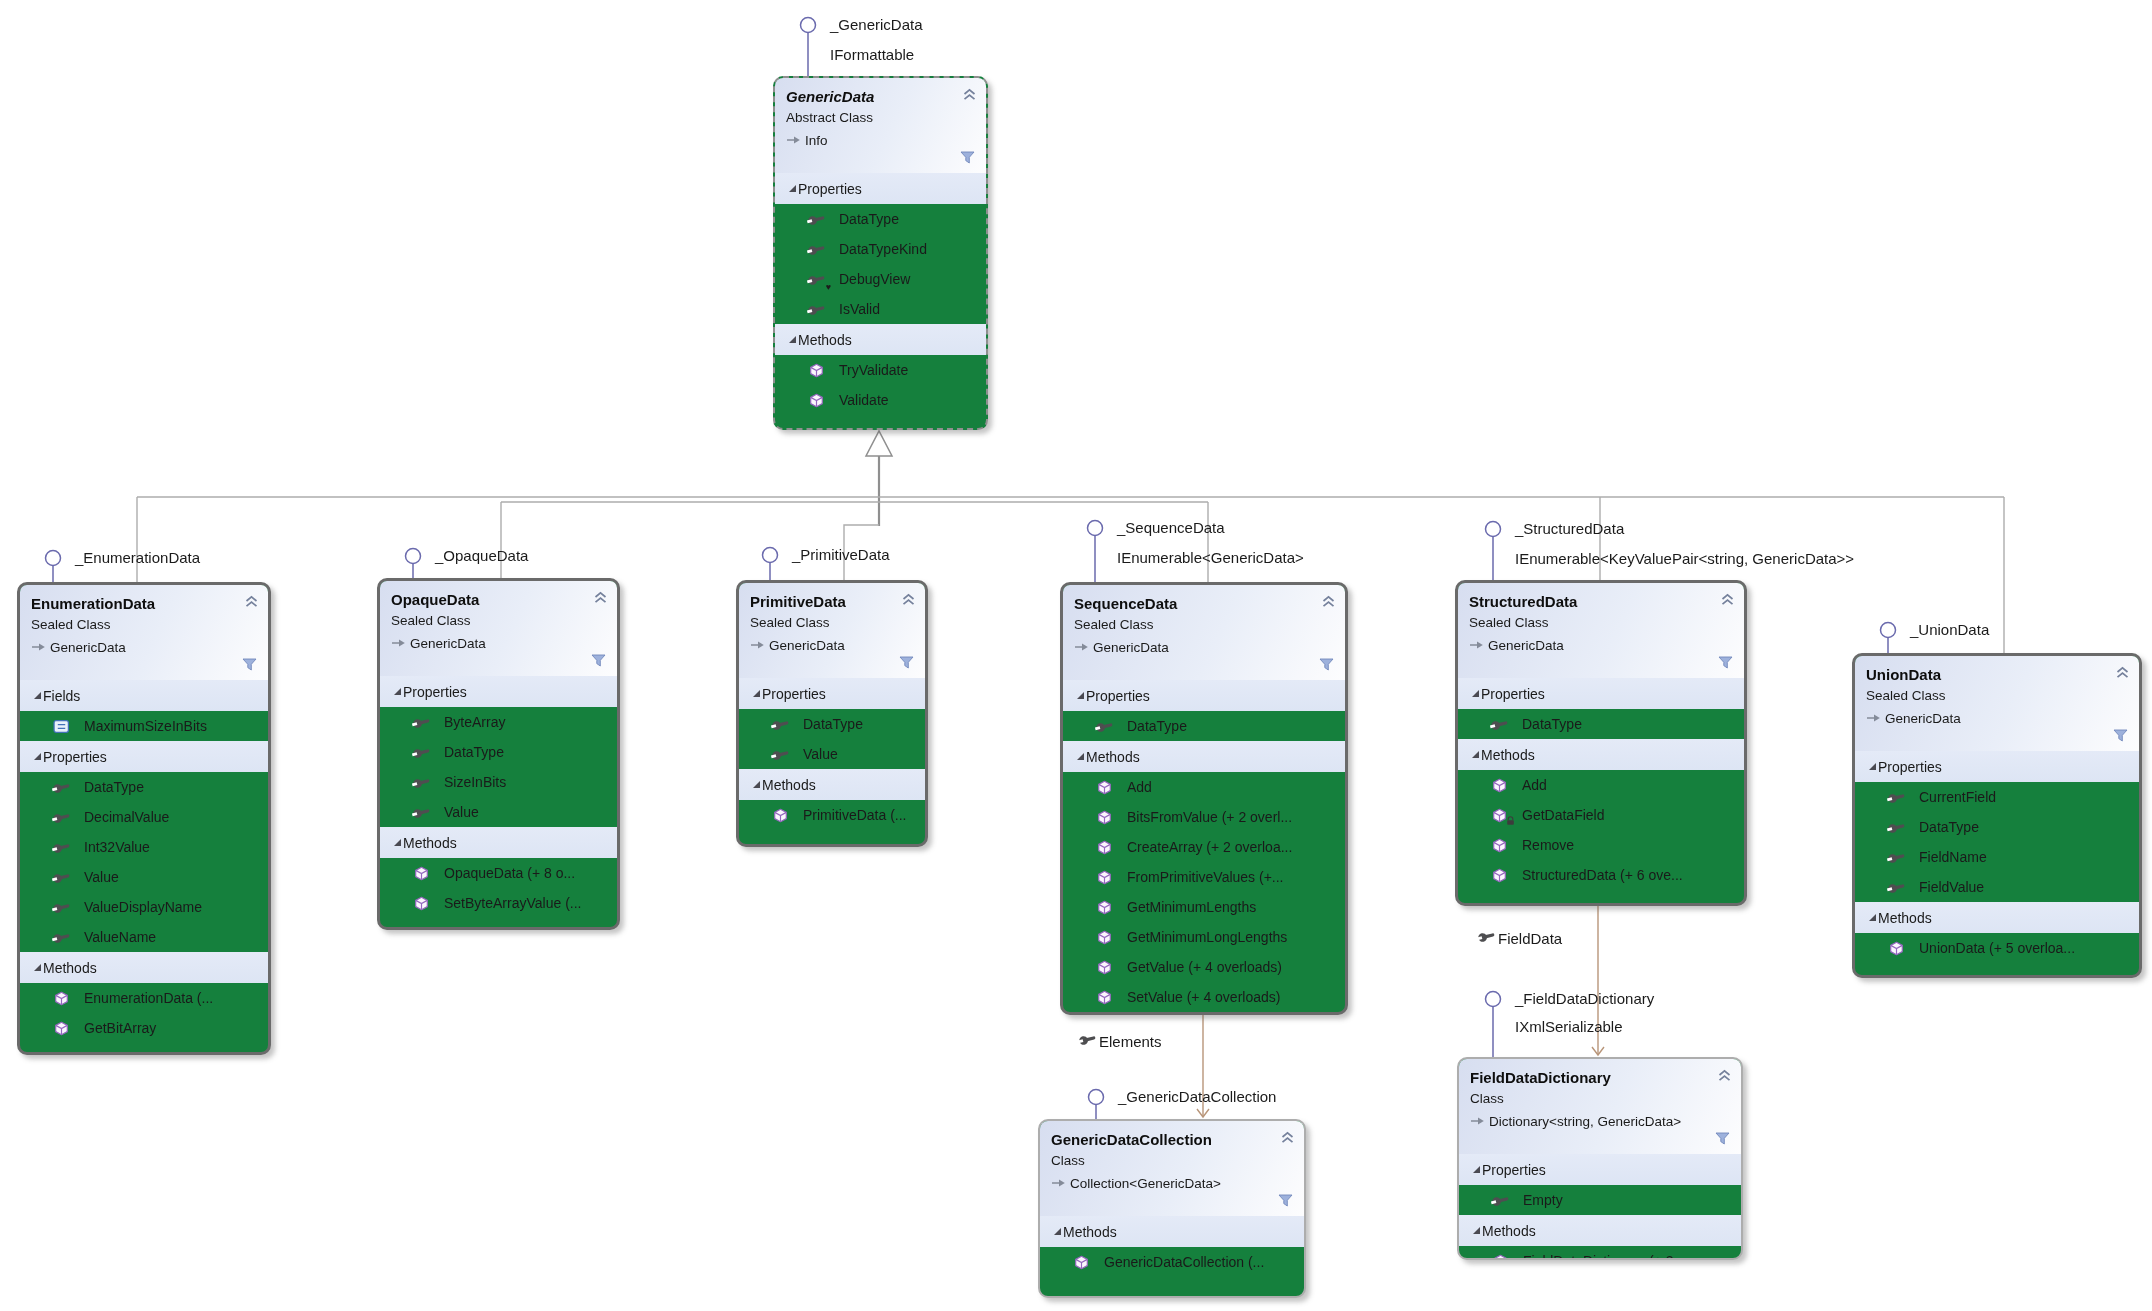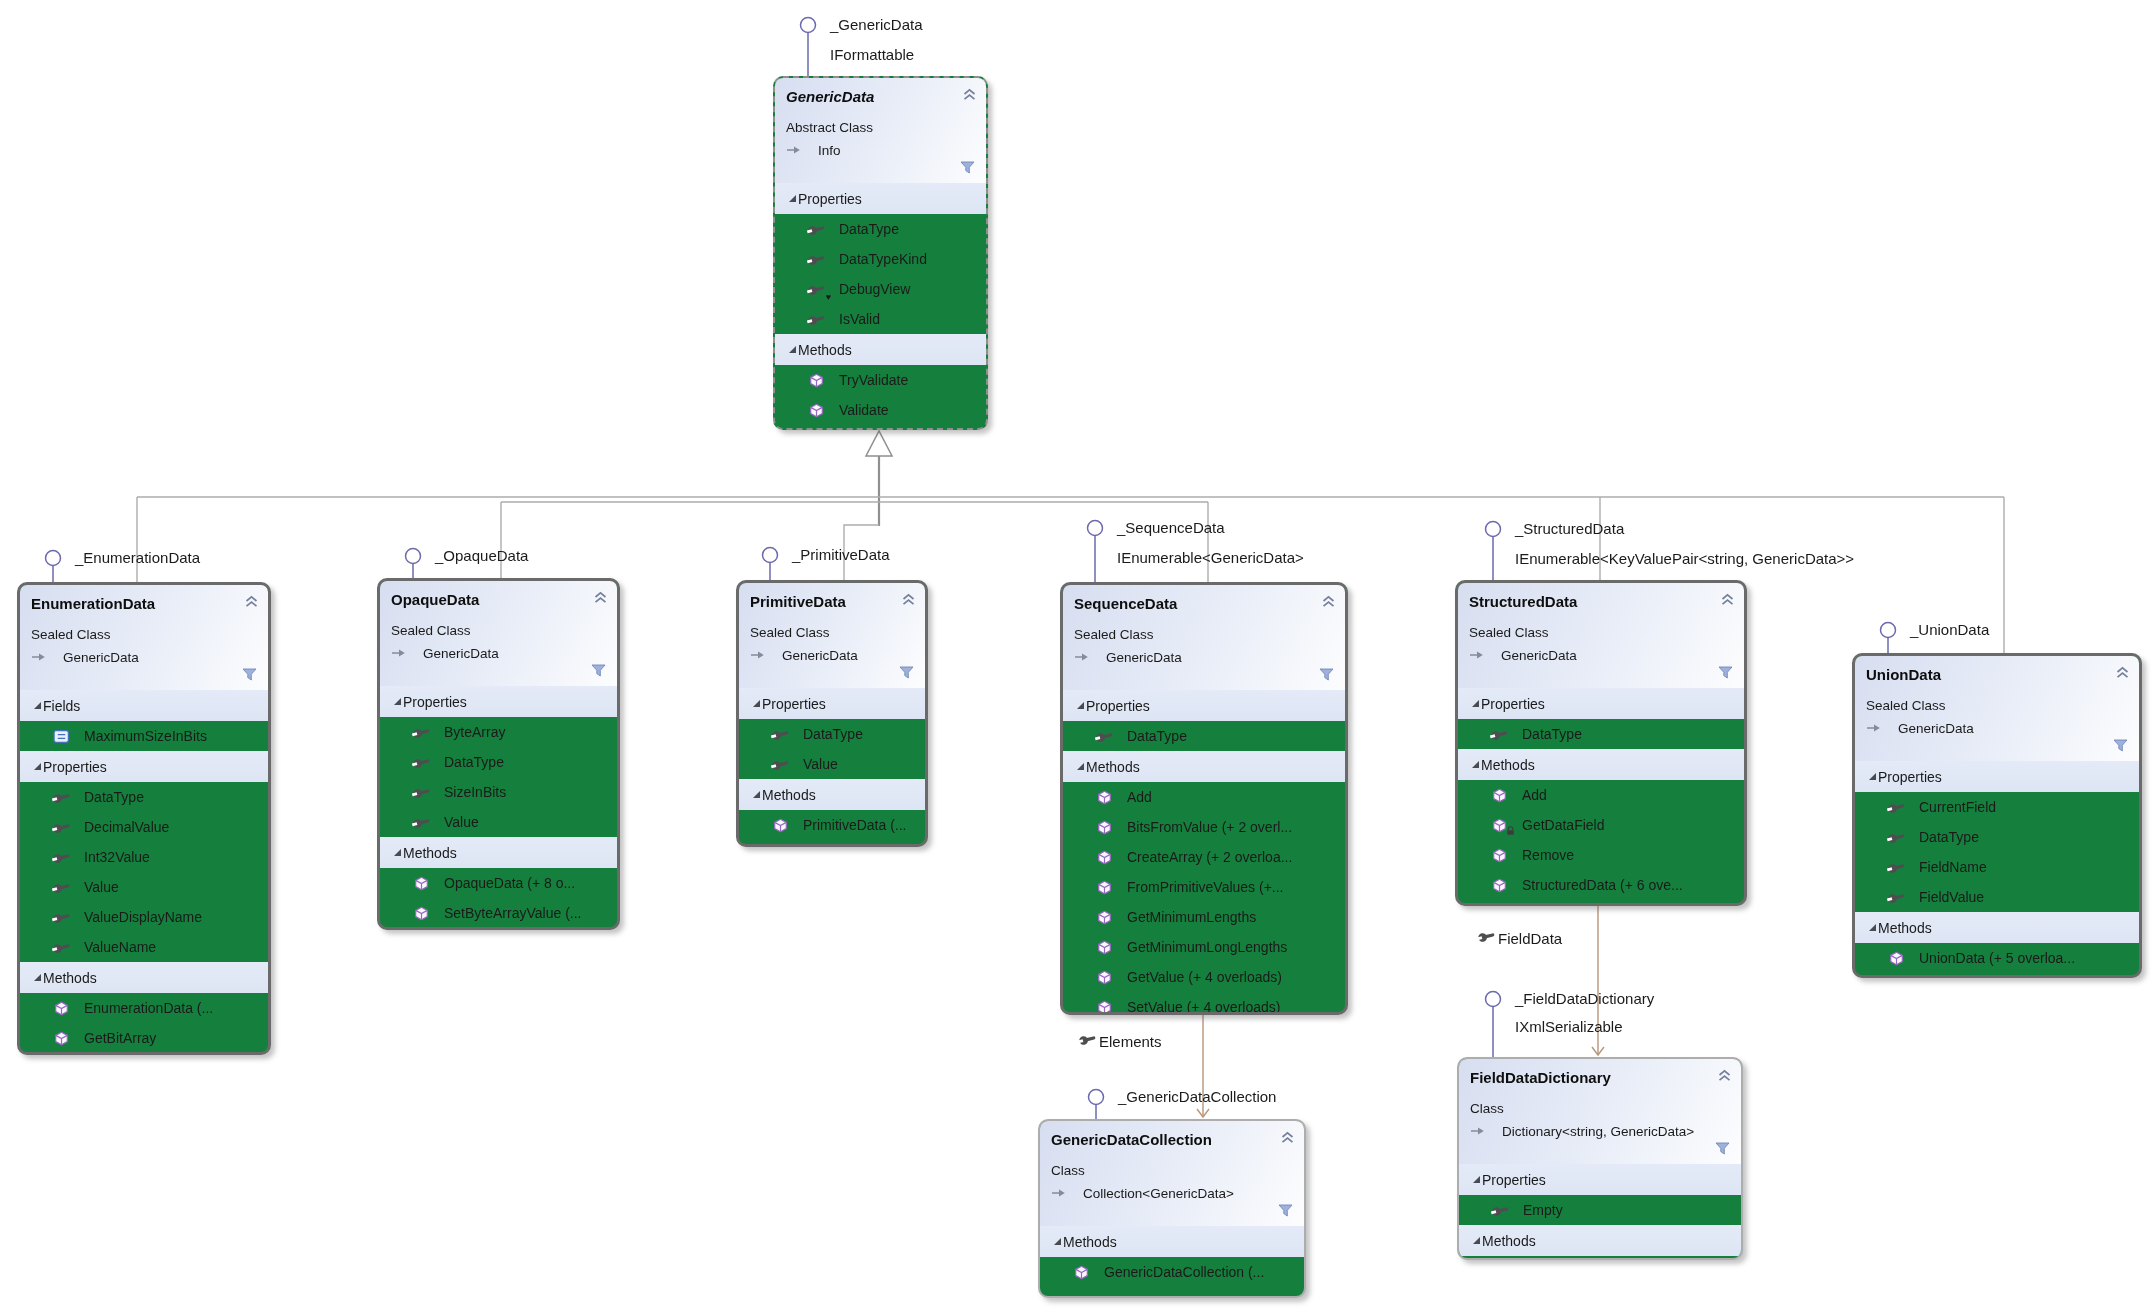--- a/index.html
+++ b/index.html
@@ -11,22 +11,22 @@
              overflow:hidden;box-shadow:4px 4px 5px rgba(90,90,90,.35);}
   .sealed{border:3px solid #6a6a6a;}
   .abstract{border:2px dashed #8f8f8f;}
   .regular{border:2px solid #adadad;}
 
   .cb-header{background:linear-gradient(115deg,#d7def0 0%,#e9eef8 55%,#fdfdfe 100%);
              padding:7px 9px 4px 11px;}
   .cb-title-row{height:22px;display:flex;justify-content:space-between;align-items:center;}
   .cb-title{font-size:15px;font-weight:bold;color:#0e0e0e;white-space:nowrap;}
   .abstract .cb-title{font-style:italic;}
-  .cb-stereo{margin-top:12px;height:18px;line-height:18px;font-size:13.5px;}
-  .cb-base{margin-top:4px;height:18px;display:flex;align-items:center;gap:17px;font-size:13.5px;white-space:nowrap;}
+  .cb-stereo{margin-top:2px;height:18px;line-height:18px;font-size:13.5px;}
+  .cb-base{margin-top:4px;height:18px;display:flex;align-items:center;gap:4px;font-size:13.5px;white-space:nowrap;}
   .cb-filter{height:20px;display:flex;justify-content:flex-end;align-items:center;padding-right:2px;}
 
   .cb-section{height:31px;background:linear-gradient(180deg,#e4eaf7,#dde5f4);
               display:flex;align-items:center;gap:2px;padding-left:14px;font-size:14px;}
   .expander{width:0;height:0;border-left:7px solid transparent;border-bottom:7px solid #4a4a52;
             display:inline-block;}
   .cb-row{height:30px;display:flex;align-items:center;gap:12px;padding-left:30px;font-size:14px;}
   .cb-icon{width:22px;display:flex;justify-content:center;align-items:center;position:relative;flex:none;}
   .cb-text{white-space:nowrap;}
   .ov-heart{position:absolute;right:-4px;bottom:-4px;font-size:9px;line-height:9px;color:#1c1c1c;}

